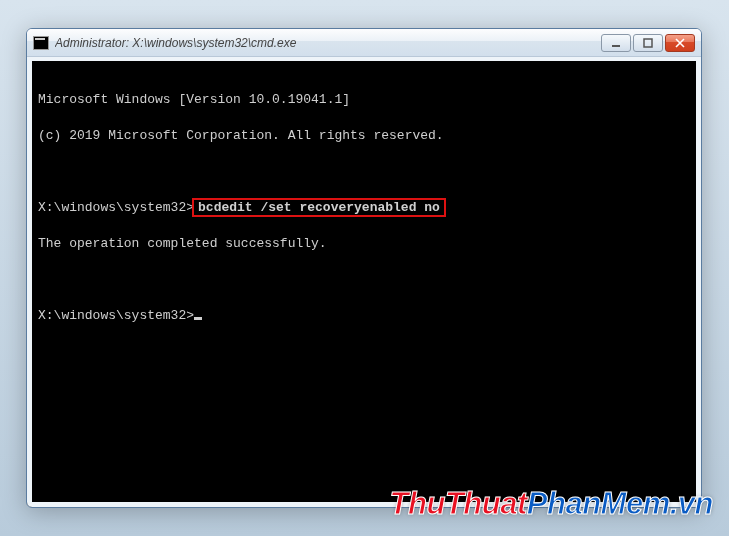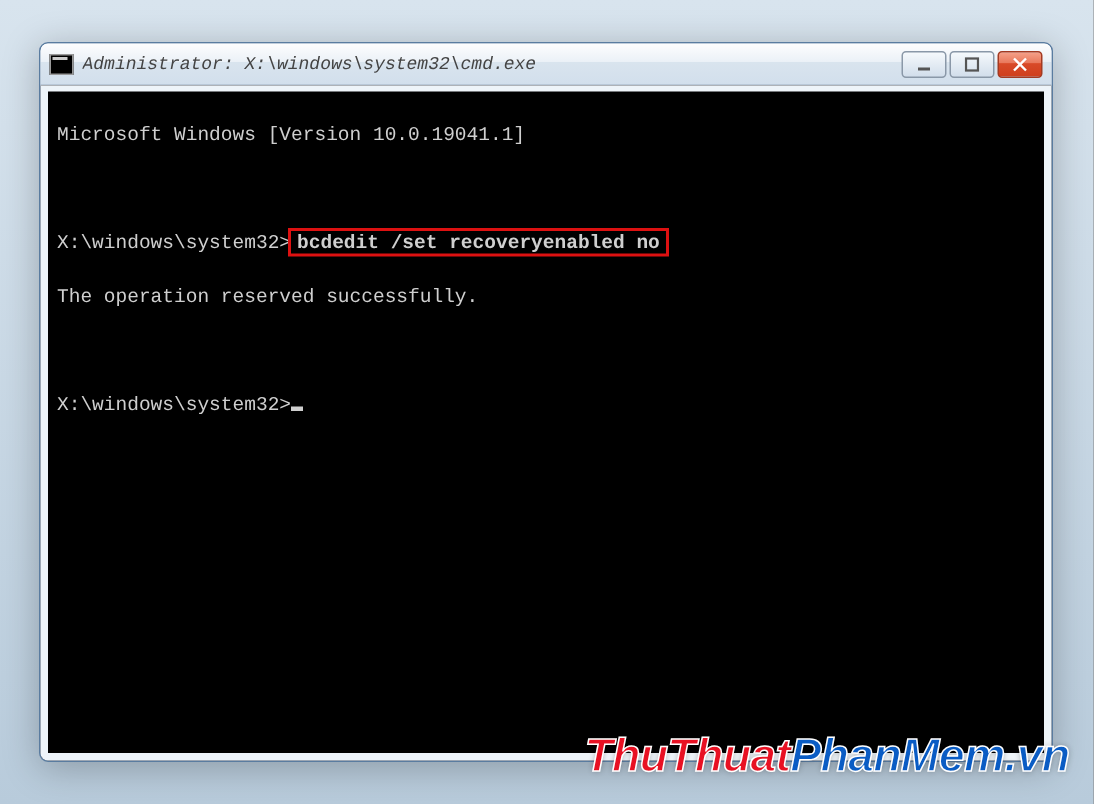--- a/index.html
+++ b/index.html
@@ -29,21 +29,20 @@
   }
   .titlebar {
     height: 28px;
     background: linear-gradient(to bottom, #fdfdfe 0%, #ebf1f7 45%, #d9e4ee 46%, #d2dfec 100%);
     border-bottom: 1px solid #b9c8d8;
     display: flex;
     align-items: center;
     padding: 0 6px;
     font-size: 12px;
     color: #444;
-    font-family: Liberation Mono, monospace;
   }
   .titlebar .app-icon {
     width: 16px;
     height: 14px;
     background: #000;
     border: 1px solid #999;
     margin-right: 6px;
     position: relative;
     flex-shrink: 0;
   }
@@ -79,21 +78,21 @@
     color: #fff;
   }
   .win-btn svg { width: 10px; height: 10px; }
   .console {
     flex: 1;
     background: #000;
     color: #cfcfcf;
     font-family: Consolas, "Courier New", monospace;
     font-size: 13px;
     line-height: 18px;
-    padding: 2px 6px;
+    padding: 12px 6px;
     border: 5px solid #eef4f9;
     border-top-width: 4px;
     white-space: pre;
     overflow: hidden;
     position: relative;
   }
   .console .line { display: block; }
   .highlighted {
     border: 2px solid #d11;
     padding: 0 4px;
@@ -142,23 +141,24 @@
       </div>
       <div class="win-btn close">
         <svg viewBox="0 0 10 10">
             <path d="M1 1 L9 9 M9 1 L1 9" stroke="#fff" stroke-width="1.6"></path>
           </svg>
       </div>
     </div>
   </div>
   <div class="console">
 <span class="line">Microsoft Windows [Version 10.0.19041.1]</span>
+<span class="line">(c) 2019 Microsoft Corporation. All rights reserved.</span>
 <span class="line"> </span>
 <span class="line"><span>X:\windows\system32&gt;</span><span class="highlighted">bcdedit /set recoveryenabled no</span></span>
-<span class="line">The operation reserved successfully.</span>
+<span class="line">The operation completed successfully.</span>
 <span class="line"> </span>
 <span class="line"><span>X:\windows\system32&gt;</span><span class="cursor"></span></span>
   </div>
 </div>
 
 <div class="watermark">
   <span class="p1">ThuThuat</span><span class="p2">PhanMem.vn</span>
 </div>
 
 </body></html>

